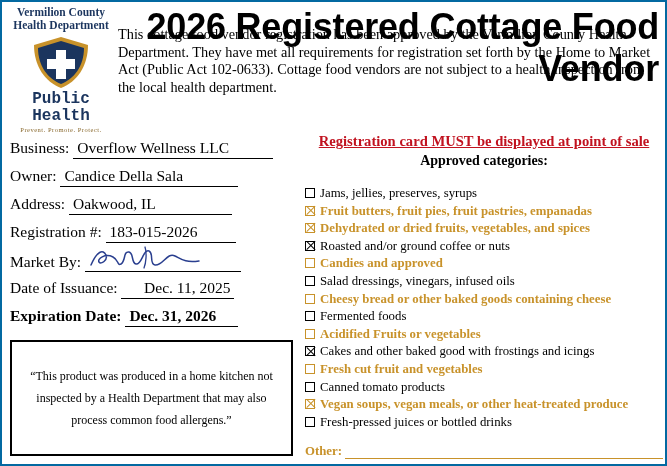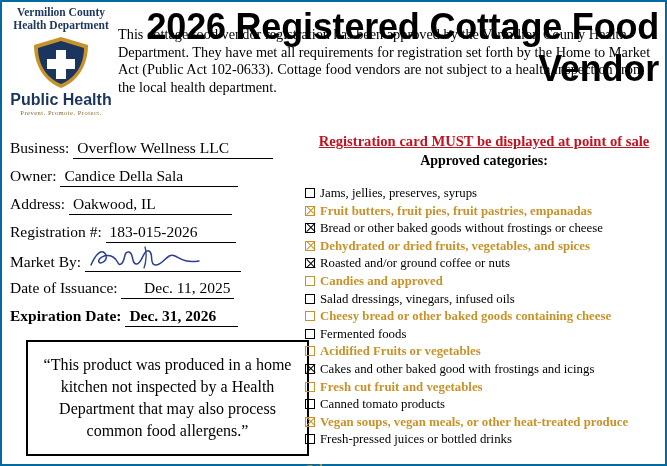--- a/index.html
+++ b/index.html
@@ -39,21 +39,21 @@
     font-weight: bold;
     font-size: 11.5px;
     line-height: 13px;
     color: #1b355e;
   }
   .shield-wrap {
     margin-top: 4px;
     height: 52px;
   }
   .logo-bottom {
-    font-family: Liberation Sans, sans-serif;
+    font-family: Liberation Mono, monospace;
     font-weight: bold;
     font-size: 16px;
     line-height: 17px;
     color: #1b355e;
     margin-top: 3px;
   }
   .logo-tag {
     font-size: 6.5px;
     letter-spacing: 0.5px;
     color: #8a6a2f;
@@ -125,32 +125,32 @@
     vertical-align: -5px;
   }
   .sig-svg {
     position: absolute;
     left: 2px;
     top: -8px;
   }
   
   .disclaimer {
     position: absolute;
-    left: 24px;
+    left: 8px;
     top: 338px;
     width: 283px;
     height: 116px;
     border: 2px solid #000;
     box-sizing: border-box;
     display: flex;
     align-items: center;
     justify-content: center;
     text-align: center;
     padding: 4px 8px;
-    font-size: 16px;
+    font-size: 12px;
     line-height: 22px;
     font-family: "Liberation Serif", serif;
   }
   
   .cats {
     position: absolute;
     left: 303px;
     top: 151px;
     width: 358px;
   }
@@ -292,24 +292,20 @@
 
     <div class="cat-row">
       <span class="box"></span>
       <span class="cat-label">Jams, jellies, preserves, syrups</span>
     </div>
     <div class="cat-row">
       <span class="box gold checked"></span>
       <span class="cat-label gold">Fruit butters, fruit pies, fruit pastries, empanadas</span>
     </div>
     <div class="cat-row">
-      <span class="box checked"></span>
-      <span class="cat-label">Bread or other baked goods without frostings or cheese</span>
-    </div>
-    <div class="cat-row">
       <span class="box gold checked"></span>
       <span class="cat-label gold">Dehydrated or dried fruits, vegetables, and spices</span>
     </div>
     <div class="cat-row">
       <span class="box checked"></span>
       <span class="cat-label">Roasted and/or ground coffee or nuts</span>
     </div>
     <div class="cat-row">
       <span class="box gold"></span>
       <span class="cat-label gold">Candies and approved</span>

